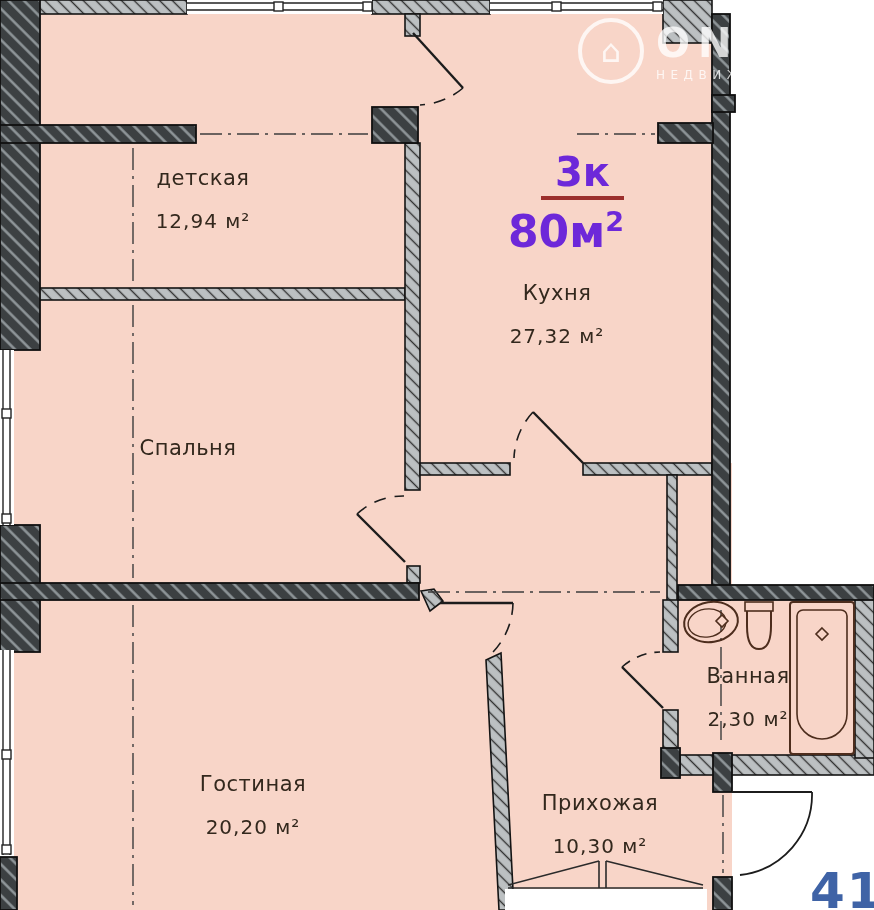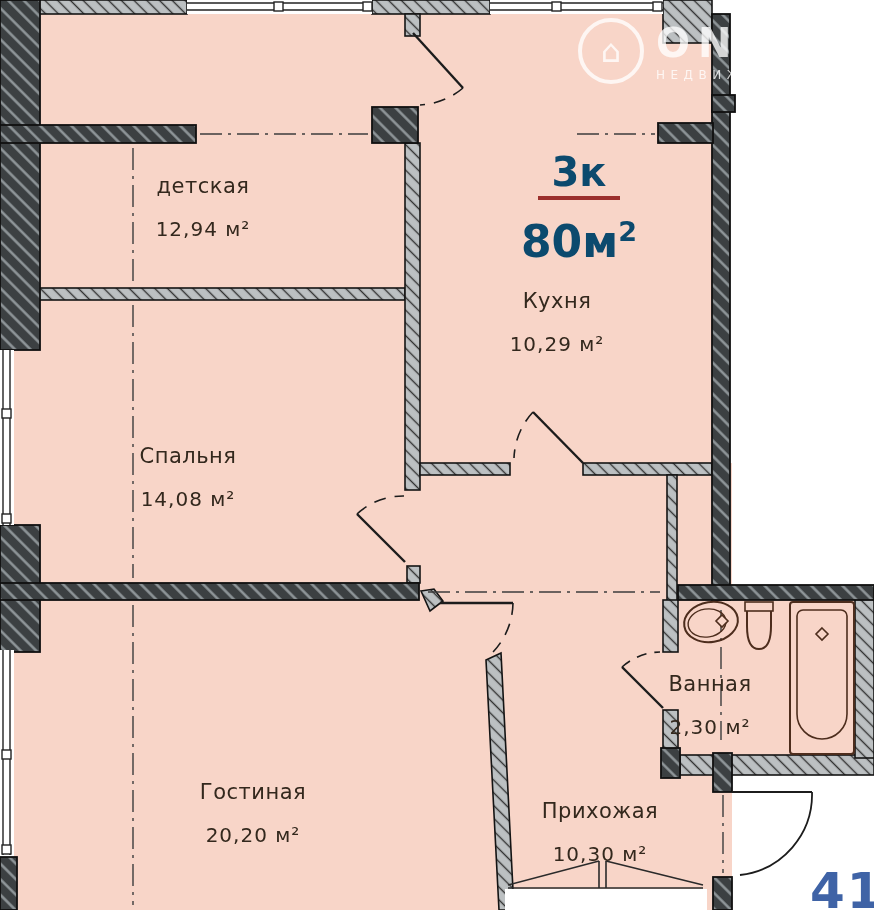--- a/index.html
+++ b/index.html
@@ -1,28 +1,28 @@
 <!DOCTYPE html>
 <html><head>
 <meta charset="utf-8">
 <style>
   html,body{margin:0;padding:0;background:#ffffff;}
   .stage{position:relative;width:874px;height:910px;background:#ffffff;overflow:hidden;
          font-family:"DejaVu Sans", sans-serif;}
   .stage svg{position:absolute;left:0;top:0;}
 
   .room-label{position:absolute;text-align:center;color:#33281d;pointer-events:none;}
-  .rname{font-size:21px;letter-spacing:0.5px;margin-top:8px;}
+  .rname{font-size:21px;letter-spacing:0.5px;}
   .rarea{font-size:20px;margin-top:19px;letter-spacing:1px;}
 
-  .title-frac{position:absolute;left:520px;top:152px;width:118px;text-align:center;
-              color:#0c4a6e;line-height:1;}
+  .title-frac{position:absolute;left:506px;top:152px;width:118px;text-align:right;
+              color:#6d28d9;line-height:1;}
   .t-num{display:inline-block;font-size:40px;font-weight:bold;padding:0 14px 4px 14px;
          border-bottom:4px solid #9c2f2c;}
-  .t-den{font-size:44px;font-weight:bold;margin-top:18px;}
+  .t-den{font-size:44px;font-weight:bold;margin-top:8px;}
   .t-den sup{font-size:27px;}
 
   .watermark{position:absolute;left:578px;top:18px;display:flex;align-items:center;
              gap:12px;color:rgba(255,255,255,0.78);pointer-events:none;}
   .wm-logo{width:58px;height:58px;border:4px solid rgba(255,255,255,0.78);border-radius:50%;
            display:flex;align-items:center;justify-content:center;font-size:32px;line-height:1;}
   .wm-brand{font-size:40px;font-weight:bold;letter-spacing:8px;white-space:nowrap;}
   .wm-sub{font-size:12px;letter-spacing:5.5px;margin-top:2px;white-space:nowrap;}
 
   .corner-num{position:absolute;left:810px;top:862px;font-size:50px;font-weight:bold;
@@ -182,31 +182,30 @@
     </g>
   </g>
 </svg>
 
   <div class="room-label" style="left:103px;top:166px;width:200px">
     <div class="rname">детская</div>
     <div class="rarea">12,94 м²</div>
   </div>
   <div class="room-label" style="left:457px;top:281px;width:200px">
     <div class="rname">Кухня</div>
-    <div class="rarea">10,29 м²</div>
+    <div class="rarea">27,32 м²</div>
   </div>
   <div class="room-label" style="left:88px;top:436px;width:200px">
     <div class="rname">Спальня</div>
-    <div class="rarea">14,08 м²</div>
   </div>
   <div class="room-label" style="left:153px;top:772px;width:200px">
     <div class="rname">Гостиная</div>
     <div class="rarea">20,20 м²</div>
   </div>
-  <div class="room-label" style="left:620px;top:664px;width:180px">
+  <div class="room-label" style="left:658px;top:664px;width:180px">
     <div class="rname">Ванная</div>
     <div class="rarea">2,30 м²</div>
   </div>
   <div class="room-label" style="left:500px;top:791px;width:200px">
     <div class="rname">Прихожая</div>
     <div class="rarea">10,30 м²</div>
   </div>
 
   <div class="title-frac">
     <div><span class="t-num">3к</span></div>

